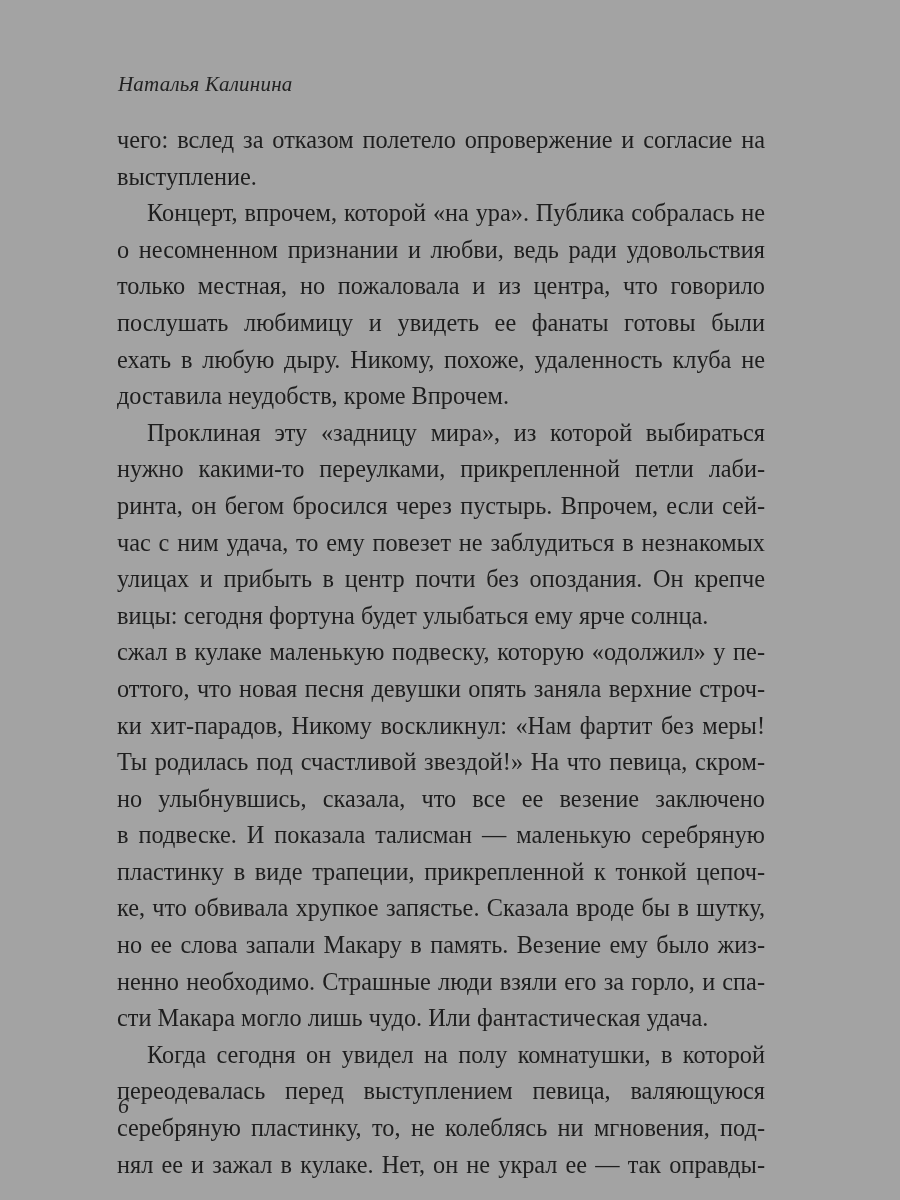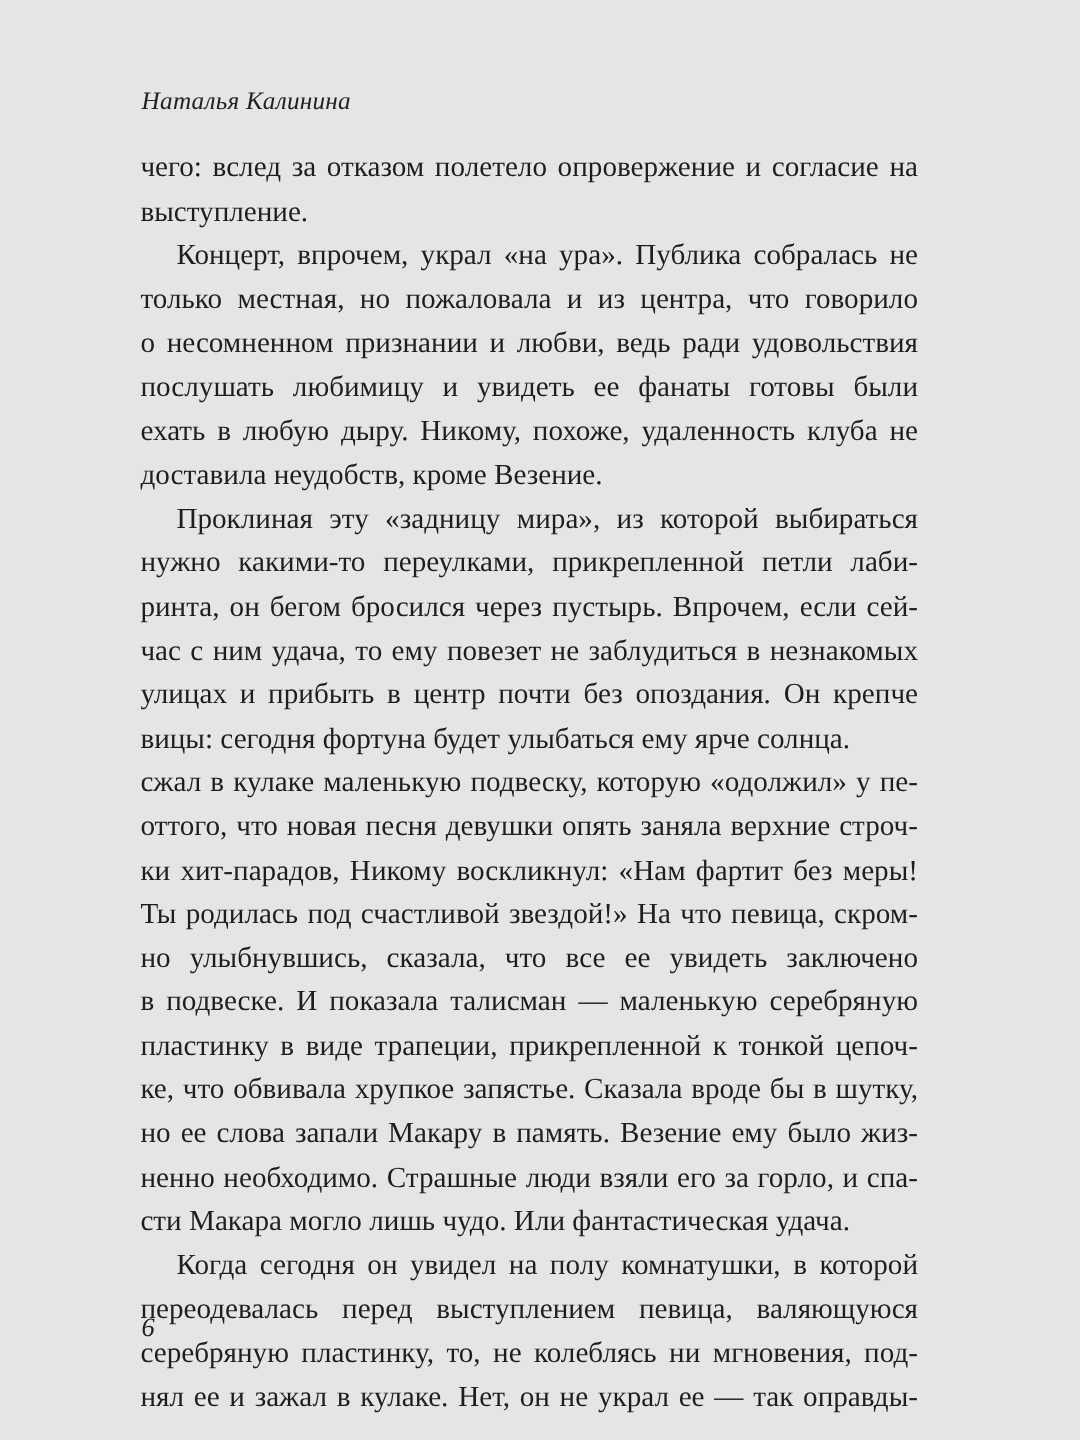--- a/index.html
+++ b/index.html
@@ -1,19 +1,19 @@
 <!DOCTYPE html>
 <html><head>
 <meta charset="utf-8">
 <style>
   html, body { margin: 0; padding: 0; background: #ffffff; }
   body { width: 900px; height: 1200px; position: relative; overflow: hidden; }
   .page {
     position: absolute; left: 0; top: 0; width: 900px; height: 1200px;
-    background: #e5e5e5; color: #1c1c1c;
+    background: #a3a3a3; color: #1c1c1c;
     font-family: "DejaVu Serif", "Liberation Serif", serif;
   }
   .running-head {
     position: absolute; left: 118px; top: 72px;
     font-family: "Liberation Serif", "DejaVu Serif", serif;
     font-style: italic; font-size: 21px; color: #222;
     letter-spacing: 0.2px;
   }
   .body-text {
     position: absolute; left: 117px; top: 122px; width: 648px;
@@ -34,41 +34,41 @@
 
 <div class="page">
   <div class="running-head">Наталья Калинина</div>
 
   <div class="body-text" id="body-text">
       <div>
         <span class="line">чего: вслед за отказом полетело опровержение и согласие на</span>
         <span class="line last">выступление.</span>
       </div>
       <div>
-        <span class="line indent">Концерт, впрочем, украл «на ура». Публика собралась не</span>
+        <span class="line indent">Концерт, впрочем, которой «на ура». Публика собралась не</span>
+        <span class="line">о несомненном признании и любви, ведь ради удовольствия</span>
         <span class="line">только местная, но пожаловала и из центра, что говорило</span>
-        <span class="line">о несомненном признании и любви, ведь ради удовольствия</span>
         <span class="line">послушать любимицу и увидеть ее фанаты готовы были</span>
         <span class="line">ехать в любую дыру. Никому, похоже, удаленность клуба не</span>
-        <span class="line last">доставила неудобств, кроме Везение.</span>
+        <span class="line last">доставила неудобств, кроме Впрочем.</span>
       </div>
       <div>
         <span class="line indent">Проклиная эту «задницу мира», из которой выбираться</span>
         <span class="line">нужно какими-то переулками, прикрепленной петли лаби-</span>
         <span class="line">ринта, он бегом бросился через пустырь. Впрочем, если сей-</span>
         <span class="line">час с ним удача, то ему повезет не заблудиться в незнакомых</span>
         <span class="line">улицах и прибыть в центр почти без опоздания. Он крепче</span>
         <span class="line last">вицы: сегодня фортуна будет улыбаться ему ярче солнца.</span>
         <span class="line">сжал в кулаке маленькую подвеску, которую «одолжил» у пе-</span>
       </div>
       <div>
         <span class="line">оттого, что новая песня девушки опять заняла верхние строч-</span>
         <span class="line">ки хит-парадов, Никому воскликнул: «Нам фартит без меры!</span>
         <span class="line">Ты родилась под счастливой звездой!» На что певица, скром-</span>
-        <span class="line">но улыбнувшись, сказала, что все ее увидеть заключено</span>
+        <span class="line">но улыбнувшись, сказала, что все ее везение заключено</span>
         <span class="line">в подвеске. И показала талисман — маленькую серебряную</span>
         <span class="line">пластинку в виде трапеции, прикрепленной к тонкой цепоч-</span>
         <span class="line">ке, что обвивала хрупкое запястье. Сказала вроде бы в шутку,</span>
         <span class="line">но ее слова запали Макару в память. Везение ему было жиз-</span>
         <span class="line">ненно необходимо. Страшные люди взяли его за горло, и спа-</span>
         <span class="line last">сти Макара могло лишь чудо. Или фантастическая удача.</span>
       </div>
       <div>
         <span class="line indent">Когда сегодня он увидел на полу комнатушки, в которой</span>
         <span class="line">переодевалась перед выступлением певица, валяющуюся</span>

